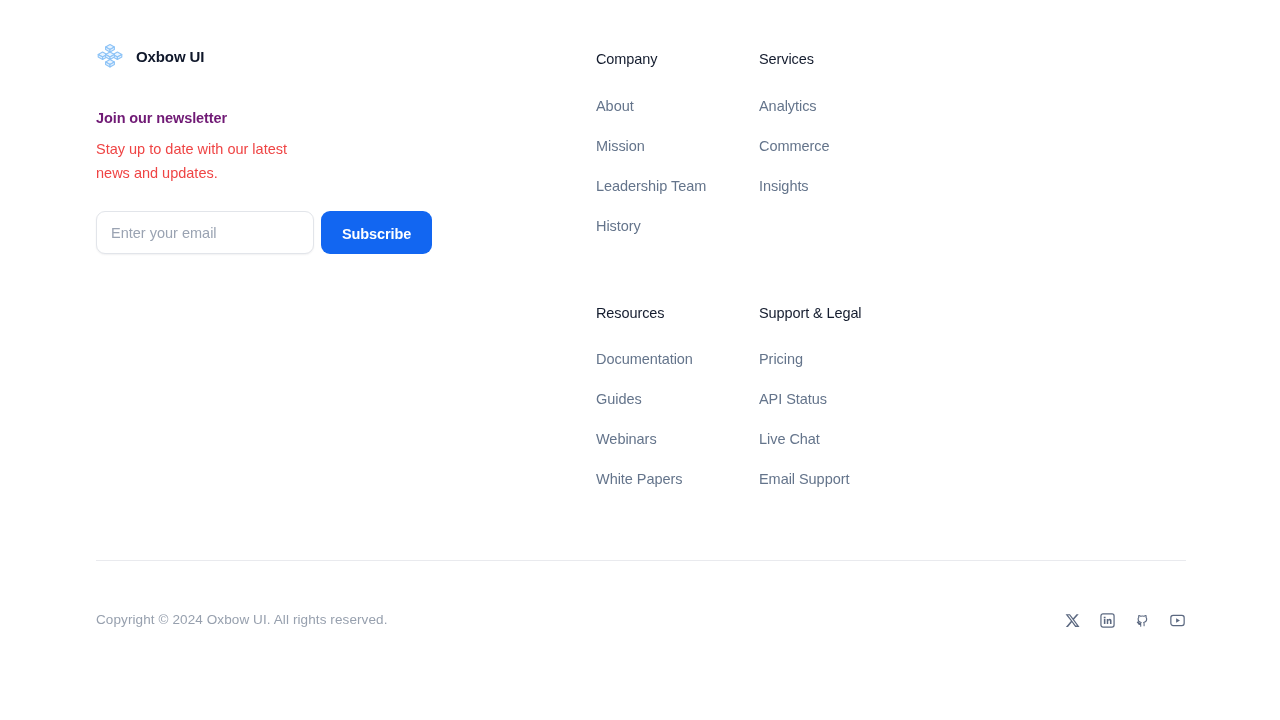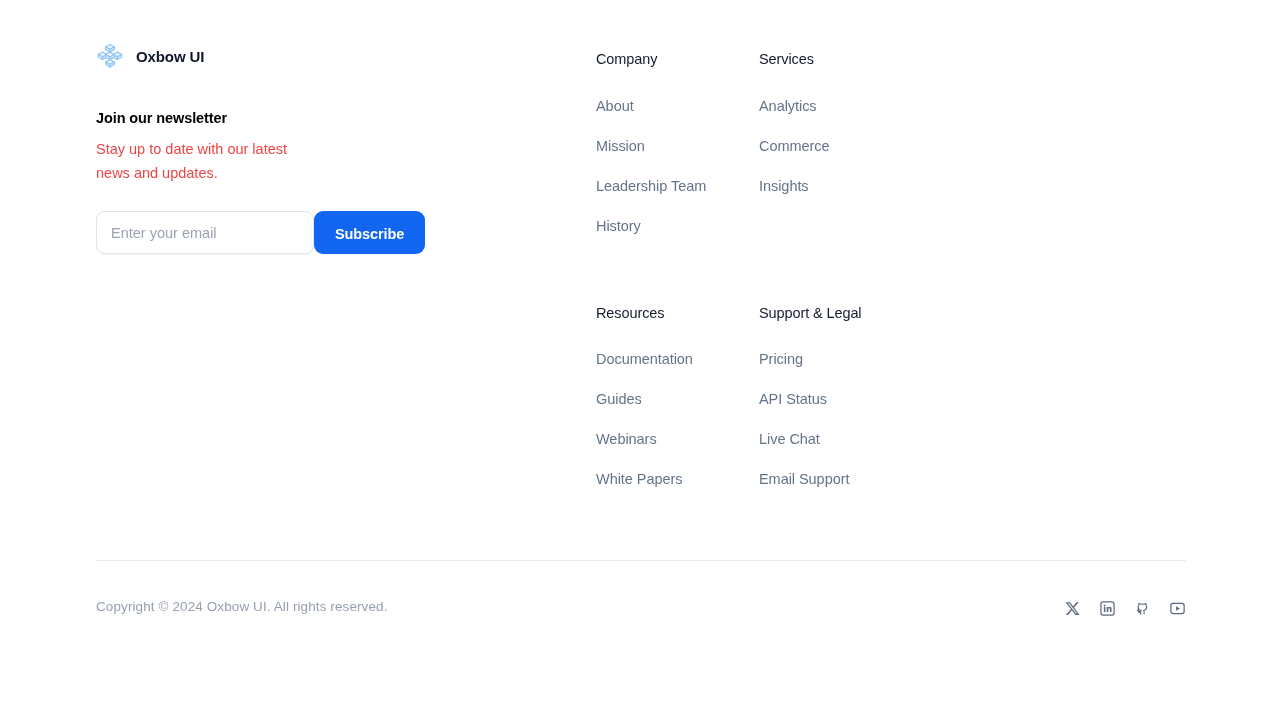--- a/index.html
+++ b/index.html
@@ -56,38 +56,39 @@
     line-height: 1;
   }
 
   .newsletter {
     margin-top: 36px;
   }
 
   .newsletter-title {
     font-size: 14.5px;
     font-weight: 700;
-    color: #000000;
+    color: #701a75;
     line-height: 1.4;
     letter-spacing: -0.1px;
   }
 
   .newsletter-sub {
     margin-top: 10px;
     font-size: 14.5px;
     font-weight: 400;
     color: #ef4444;
     line-height: 1.62;
     max-width: 205px;
   }
 
   .subscribe-form {
     margin-top: 26px;
     display: flex;
     align-items: flex-start;
+    gap: 7px;
   }
 
   .email-input {
     width: 218px;
     height: 43px;
     border: 1px solid #e2e5ea;
     border-radius: 9px;
     background: #ffffff;
     padding: 0 14px;
     font-family: "Liberation Sans", sans-serif;
@@ -164,21 +165,21 @@
   }
 
   
   .footer-bottom {
     position: absolute;
     left: 96px;
     top: 600px;
     width: 1090px;
     height: 40px;
     display: flex;
-    align-items: flex-start;
+    align-items: center;
     justify-content: space-between;
   }
 
   .copyright {
     font-size: 13.5px;
     color: #97a0ae;
     letter-spacing: 0.1px;
     line-height: 1;
   }
 

